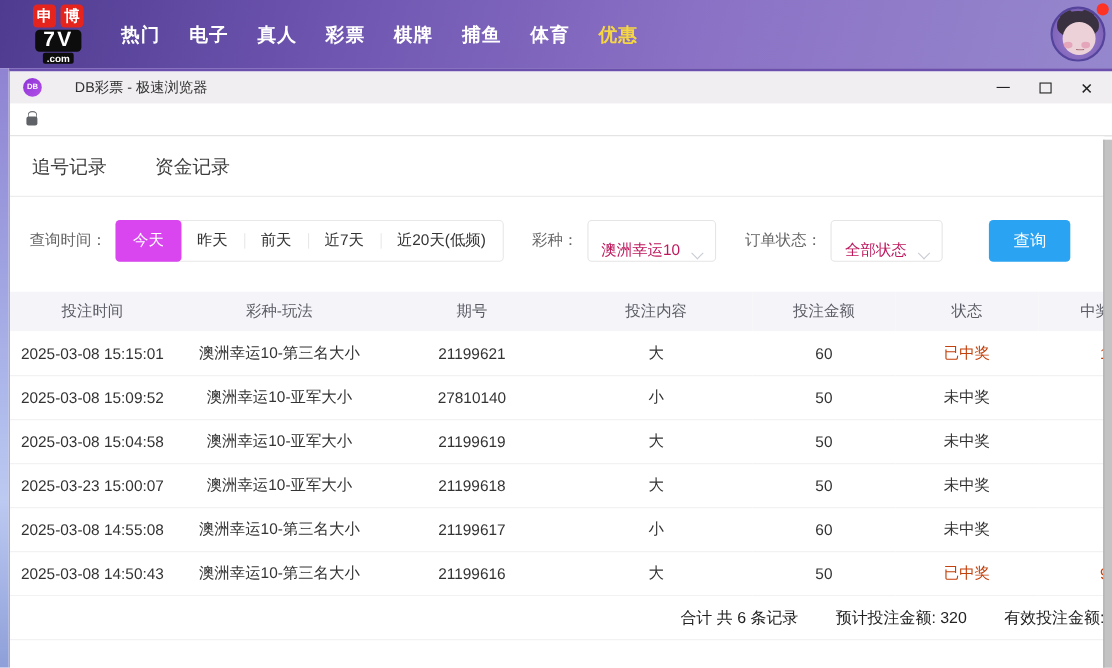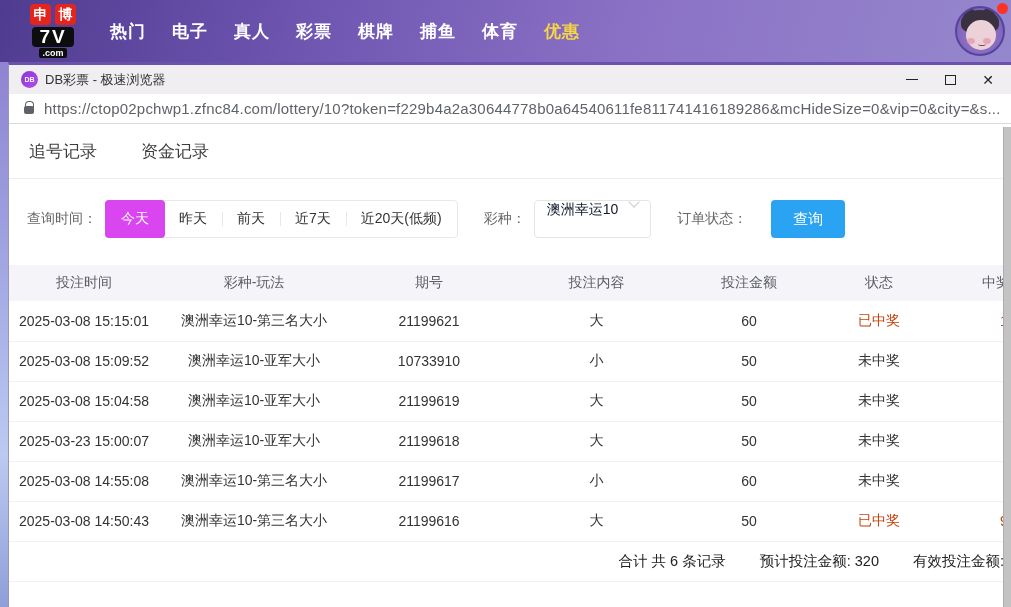--- a/index.html
+++ b/index.html
@@ -36,21 +36,21 @@
   .av-mouth{ position:absolute; left:21px; top:34px; width:8px; height:4px; border-bottom:1.5px solid #8a4a55; border-radius:50%; }
   .notif-dot{ position:absolute; right:3px; top:3px; width:11px; height:11px; background:#ff3226; border-radius:50%; z-index:2; }
 
   
   .desktop-edge{ position:absolute; left:0; top:62px; width:8px; height:545px;
     background:linear-gradient(180deg,#8f83d2 0%,#9d9fdf 30%,#b0bcec 58%,#bcc9f1 72%,#8e9fd9 100%); }
 
   
   .bwindow{ position:absolute; left:8px; top:62px; width:1003px; height:545px; background:#fff;
     border-top:3px solid #6b51ad; border-left:1px solid #9a94b5; }
-  .titlebar{ height:29px; background:#f0eef1; display:flex; align-items:center; padding-left:12px; position:relative; }
+  .titlebar{ height:29px; background:#f0eef1; display:flex; align-items:center; padding-left:12px; position:relative;gap:23px; }
   .favicon{ width:17px; height:17px; border-radius:50%; background:linear-gradient(135deg,#8b33d6,#b44fe8);
     color:#fff; font-size:7px; font-weight:bold; display:flex; align-items:center; justify-content:center; margin-right:7px; }
   .wtitle{ font-size:13px; color:#333; }
   .wincontrols{ position:absolute; right:4px; top:0; height:29px; display:flex; }
   .wbtn{ width:38px; height:29px; display:flex; align-items:center; justify-content:center; color:#222; cursor:pointer; }
   .ico-min{ width:12px; height:0; border-top:1.5px solid #222; display:block; }
   .ico-max{ width:11px; height:10px; border:1.5px solid #222; display:block; }
   .ico-close{ font-size:14px; line-height:1; }
 
   .urlbar{ height:30px; background:#fff; border-bottom:1px solid #d9d9d9; display:flex; align-items:center;
@@ -67,22 +67,22 @@
   .tab.active{ color:#2aa3f2; }
   .tab.active::after{ content:''; position:absolute; bottom:0; left:-4px; right:-4px; height:3px;
     background:#2aa3f2; border-radius:2px; }
 
   .filters{ display:flex; align-items:center; margin:21px 0 0 18px; height:38px; font-size:14px; }
   .flabel{ color:#666; margin-right:8px; }
   .timegroup{ display:flex; align-items:stretch; border:1px solid #e8e8e8; border-radius:4px; height:38px; margin-right:26px; }
   .topt{ padding:0 15px; display:flex; align-items:center; color:#333; cursor:pointer; position:relative; }
   .topt.sep::before{ content:''; position:absolute; left:0; top:11px; bottom:11px; width:1px; background:#e8e8e8; }
   .topt.active{ background:#d946ef; color:#fff; border-radius:4px; margin:-1px; padding:0 16px; }
-  .select{ border:1px solid #e5e5e5; border-radius:4px; height:38px; display:flex; align-items:flex-start;
-    padding:0 12px; color:#0f172a; gap:12px; cursor:pointer; margin-right:26px; }
+  .select{ border:1px solid #e5e5e5; border-radius:4px; height:38px; display:flex; align-items:flex-end;
+    padding:0 12px; color:#be185d; gap:12px; cursor:pointer; margin-right:26px; }
   .chev{ width:8px; height:8px; border-right:1.5px solid #c8ccd4; border-bottom:1.5px solid #c8ccd4;
     transform:rotate(45deg) translate(-2px,-2px); display:block; }
   .query-btn{ margin-left:16px; width:74px; height:38px; background:#2aa3f2; color:#fff; font-size:15px;
     border:none; border-radius:4px; cursor:pointer; font-family:inherit;text-align:center; }
 
   .tablewrap{ margin-top:27px; width:995px; overflow:hidden; }
   table{ width:1085px; table-layout:fixed; border-collapse:collapse; font-size:14px; color:#333; }
   thead tr{ background:#f4f4f9; height:36px; }
   th{ font-weight:400; color:#5c5c66; text-align:center; }
   tbody tr{ height:40px; border-bottom:1px solid #f1f1f3; }
@@ -146,21 +146,20 @@
           <i class="ico-max"></i>
         </span>
       <span class="wbtn">
           <span class="ico-close">✕</span>
         </span>
     </div>
   </div>
 
   <div class="urlbar">
     <span class="lock"></span>
-    <span class="url">https://ctop02pchwp1.zfnc84.com/lottery/10?token=f229b4a2a30644778b0a64540611fe811741416189286&amp;mcHideSize=0&amp;vip=0&amp;city=&amp;s...</span>
   </div>
 
   <div class="page">
     <div class="tabs" id="tabs">
         <div class="tab">追号记录</div>
         <div class="tab">资金记录</div>
       </div>
 
     <div class="filters">
       <span class="flabel">查询时间：</span>
@@ -170,20 +169,24 @@
           <span class="topt sep">前天</span>
           <span class="topt sep">近7天</span>
           <span class="topt sep">近20天(低频)</span>
         </div>
       <span class="flabel">彩种：</span>
       <div class="select">
         <span>澳洲幸运10</span>
         <i class="chev"></i>
       </div>
       <span class="flabel">订单状态：</span>
+      <div class="select">
+        <span>全部状态</span>
+        <i class="chev"></i>
+      </div>
       <button class="query-btn">查询</button>
     </div>
 
     <div class="tablewrap">
       <table>
         <colgroup>
           <col style="width:150px">
             <col style="width:190px">
             <col style="width:160px">
           <col style="width:175px">
@@ -208,21 +211,21 @@
               <td>澳洲幸运10-第三名大小</td>
               <td>21199621</td>
               <td>大</td>
               <td>60</td>
               <td class="red">已中奖</td>
               <td class="win red">1</td>
             </tr>
             <tr>
               <td>2025-03-08 15:09:52</td>
               <td>澳洲幸运10-亚军大小</td>
-              <td>10733910</td>
+              <td>27810140</td>
               <td>小</td>
               <td>50</td>
               <td>未中奖</td>
               <td class="win red"></td>
             </tr>
             <tr>
               <td>2025-03-08 15:04:58</td>
               <td>澳洲幸运10-亚军大小</td>
               <td>21199619</td>
               <td>大</td>

